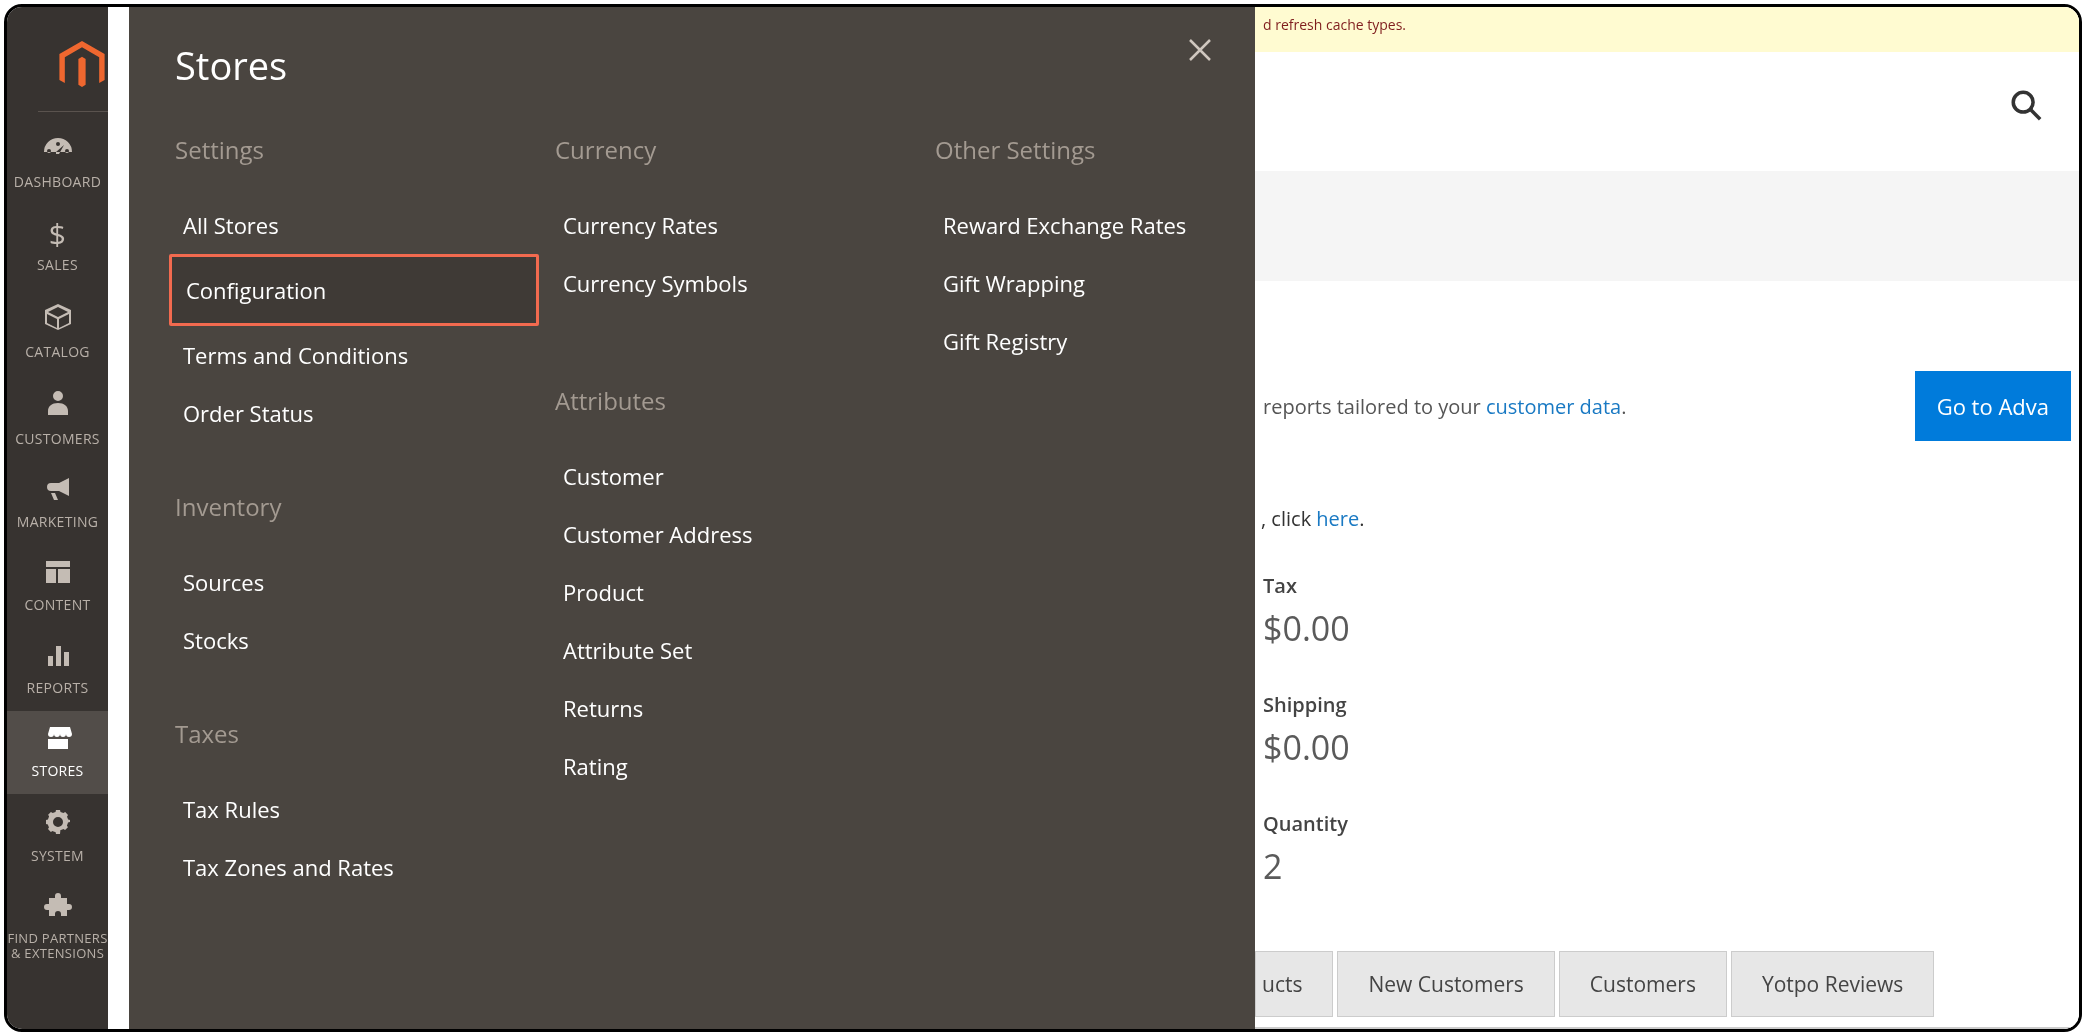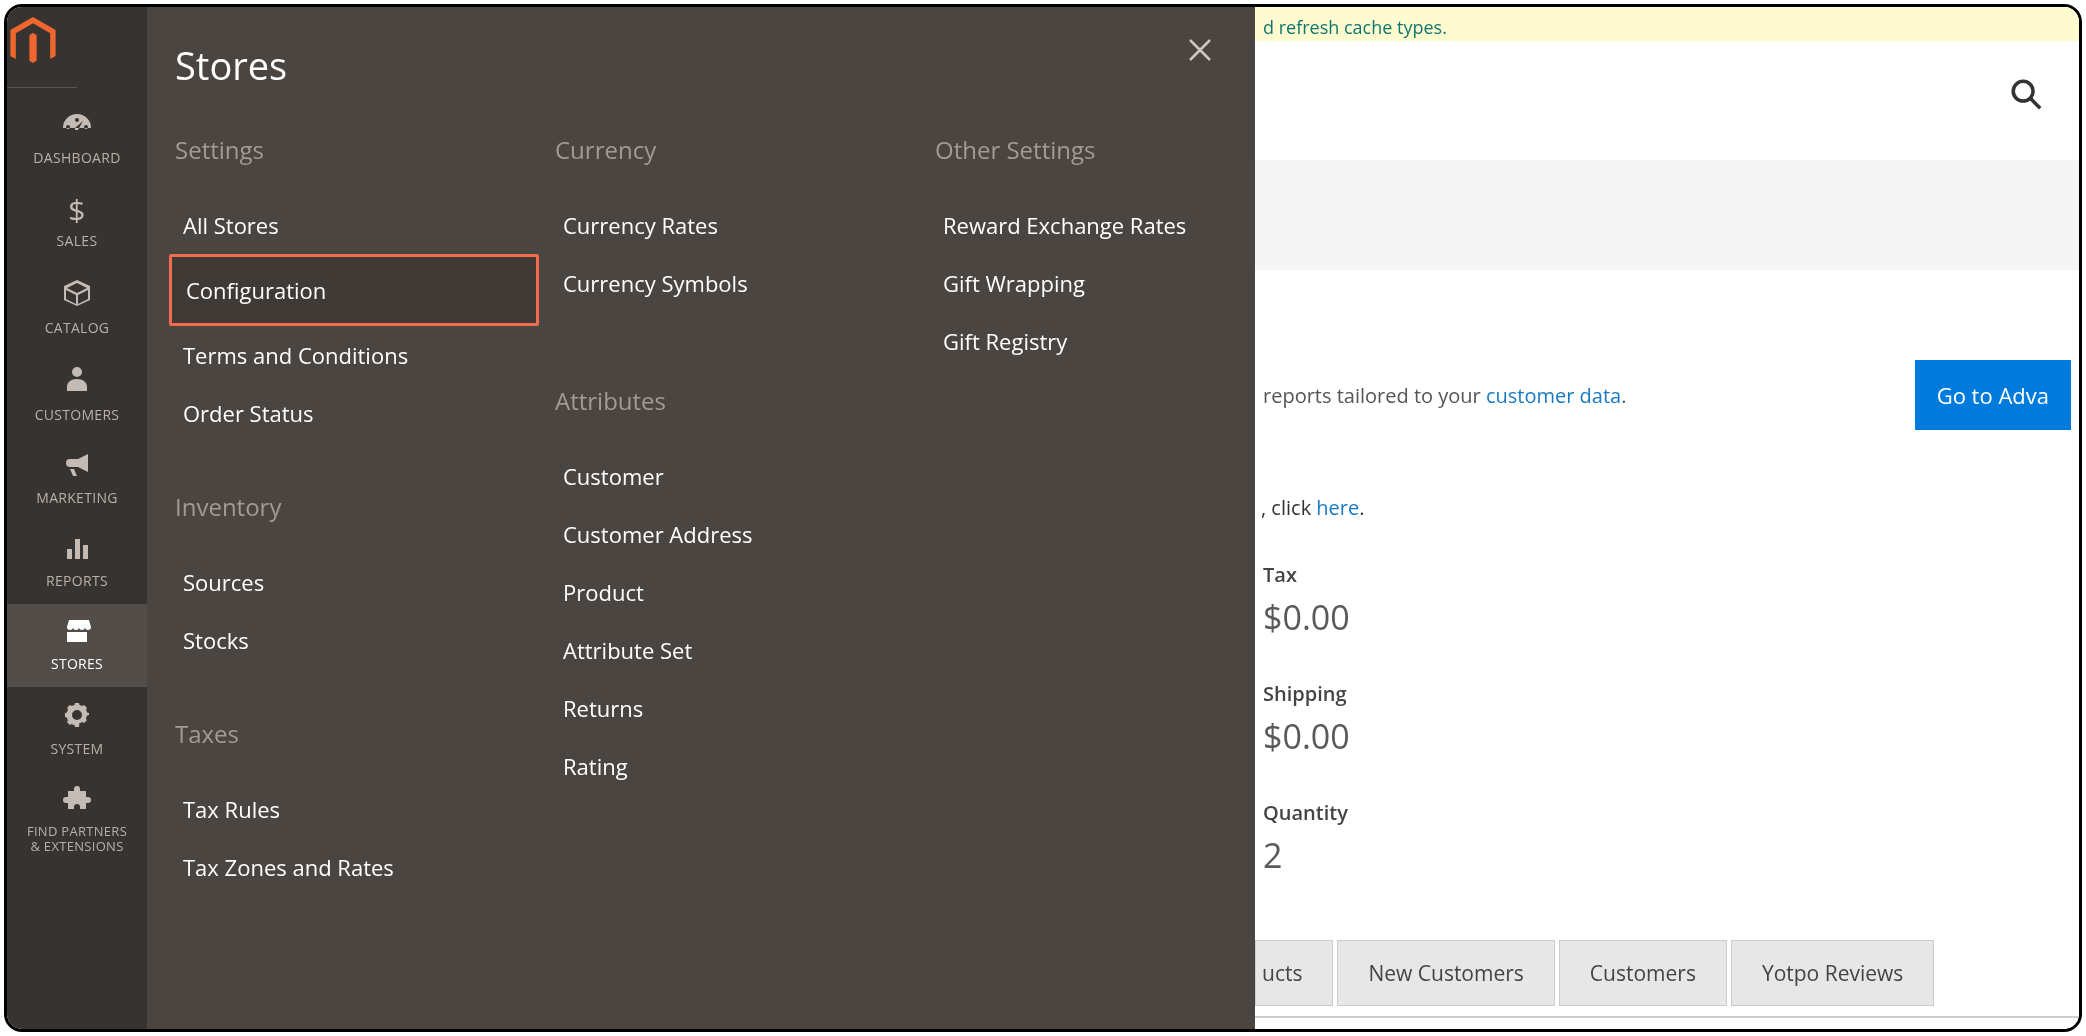--- a/index.html
+++ b/index.html
@@ -17,27 +17,27 @@
       left: 4px; top: 4px;
       width: 2078px; height: 1028px;
       border: 3px solid #000;
       border-radius: 18px;
       overflow: hidden;
       background: #fff;
     }
     .sidebar {
       position: absolute;
       left: 0; top: 0; bottom: 0;
-      width: 140px;
+      width: 101px;
       background: #373330;
       color: #b8b0a8;
       display: flex;
       flex-direction: column;
-      align-items: flex-start;
-      padding-top: 0;
+      align-items: flex-end;
+      padding-top: 24px;
       z-index: 5;
     }
     .sidebar .logo {
       width: 52px; height: 52px;
       margin: 10px 0 18px;
       display: flex; align-items: center; justify-content: center;
     }
     .sidebar .logo svg { width: 46px; height: 52px; }
     .sidebar-divider {
       width: 70px; height: 1px; background: #5a534e; margin: 0 0 10px;
@@ -96,23 +96,23 @@
       padding: 18px 14px;
     }
     
     .main {
       position: absolute;
       left: 1248px; top: 0; right: 0; bottom: 0;
       background: #fff;
     }
     .notice-bar {
       background: #fffbd1;
-      color: #0f766e;
-      padding: 8px 18px 2px 8px;
-      font-size: 18px;
+      color: #7f1d1d;
+      padding: 8px 18px 18px 8px;
+      font-size: 14px;
     }
     .search-row {
       display: flex; justify-content: flex-end;
       padding: 36px 36px 44px 0;
     }
     .search-row svg { width: 34px; height: 34px; color: #333; cursor: pointer; }
     .gray-band { background: #f5f5f5; height: 110px; }
     .cta-row {
       display: flex; justify-content: space-between; align-items: center;
       padding: 90px 8px 38px 8px;
@@ -193,20 +193,28 @@
 
     <div class="sidebar-item">
       <span class="icon">
         <svg width="30" height="26" viewBox="0 0 30 26">
             <path fill="currentColor" d="M26 2v18l-10-5H8a4 4 0 0 1 0-8h8l10-5zM8 17l3 7h4l-3-7H8z"></path>
           </svg>
       </span>
       <span class="label">MARKETING</span>
     </div>
 
+    <div class="sidebar-item">
+      <span class="icon">
+        <svg width="28" height="26" viewBox="0 0 28 26">
+            <path fill="currentColor" d="M2 2h24v6H2V2zm0 8h10v14H2V10zm12 0h12v14H14V10z"></path>
+          </svg>
+      </span>
+      <span class="label">CONTENT</span>
+    </div>
 
     <div class="sidebar-item">
       <span class="icon">
         <svg width="28" height="26" viewBox="0 0 28 26">
             <path fill="currentColor" d="M4 14h5v10H4zM12 4h5v20h-5zM20 10h5v14h-5z"></path>
           </svg>
       </span>
       <span class="label">REPORTS</span>
     </div>
 

